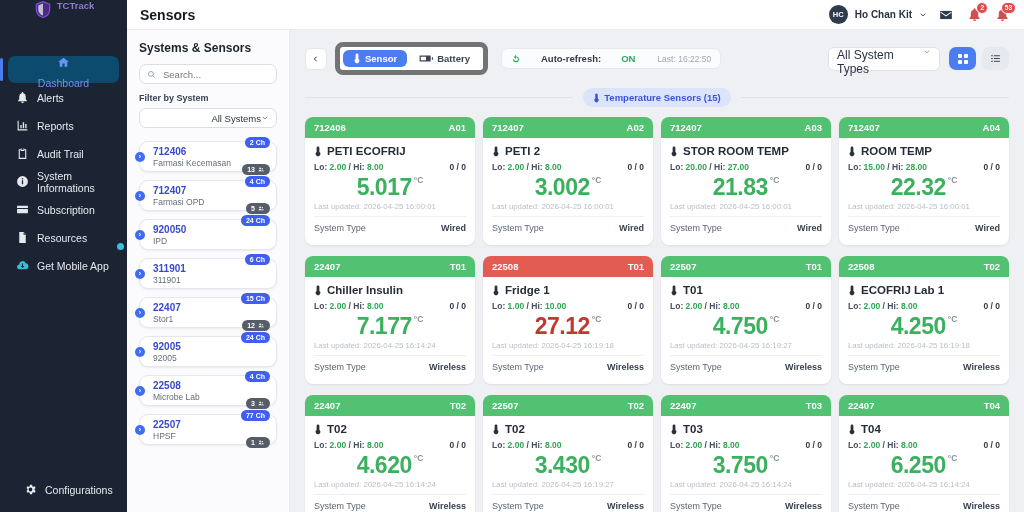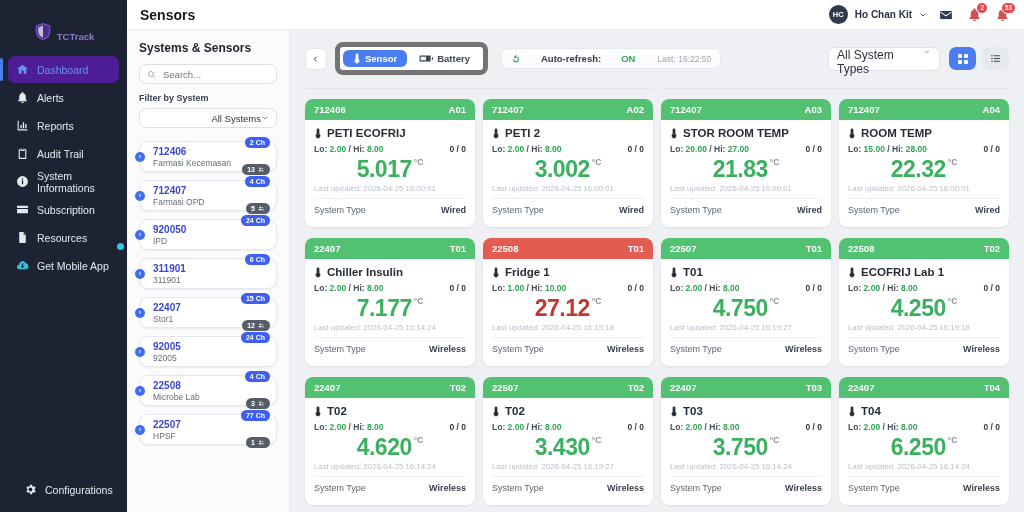--- a/index.html
+++ b/index.html
@@ -3,27 +3,27 @@
 <meta charset="utf-8">
 <style>
   html,body{margin:0;padding:0;background:#eef0f4;font-family:"Liberation Sans",sans-serif;}
   *{box-sizing:border-box;}
   .app{position:relative;width:1024px;height:512px;overflow:hidden;background:#eef0f4;}
   .ic{display:inline-flex;}
   .ic svg{width:100%;height:100%;display:block;}
 
   
   .sidebar{position:absolute;left:0;top:0;bottom:0;width:127px;background:#1c2433;z-index:4;}
-  .logo{display:flex;align-items:flex-end;justify-content:center;gap:4px;height:42px;}
+  .logo{display:flex;align-items:flex-start;justify-content:center;gap:4px;height:42px;}
   .logo .ic{width:20px;height:20px;}
   .logo-text{font-size:9.5px;font-weight:bold;color:#8f7cc9;}
   .nav{margin-top:14px;padding:0 8px;}
   .nav-item{position:relative;display:flex;align-items:center;gap:8px;height:27px;padding:0 8px;border-radius:7px;font-size:10.5px;color:#e6eaef;margin-bottom:1px;cursor:pointer;}
   .nav-item .nav-ic{width:13px;height:13px;flex:0 0 13px;}
-  .nav-item.active{background:#4c1d95;color:#6b93f2;}
+  .nav-item.active{background:#0c4a6e;color:#6b93f2;flex-direction:column;}
   .active-bar{position:absolute;left:-8px;top:2px;bottom:2px;width:3px;border-radius:2px;background:#4a7df0;}
   .teal{color:#35c0d8;}
   .dot-teal{position:absolute;right:3px;top:243px;width:7px;height:7px;border-radius:50%;background:#35c4dc;}
   .config-item{position:absolute;bottom:8px;left:8px;right:8px;}
 
   
   .topbar{position:absolute;left:127px;right:0;top:0;height:30px;background:#fff;border-bottom:1px solid #e8ebef;display:flex;align-items:center;justify-content:space-between;padding:0 14px 0 13px;z-index:3;}
   .page-title{font-size:14px;font-weight:bold;color:#15181e;margin:0;}
   .user{display:flex;align-items:center;gap:7px;}
   .avatar{width:19px;height:19px;border-radius:50%;background:#2e3a4d;color:#fff;font-size:7.5px;font-weight:bold;display:flex;align-items:center;justify-content:center;}
@@ -412,20 +412,28 @@
         <span class="ic">
           <svg viewBox="0 0 24 24" fill="currentColor">
               <path d="M4 6h3v2H4zm5 0h11v2H9zM4 11h3v2H4zm5 0h11v2H9zM4 16h3v2H4zm5 0h11v2H9z"></path>
             </svg>
         </span>
       </div>
     </div>
 
     <div class="divider-row">
       <span class="divider-line"></span>
+      <span class="section-pill">
+        <span class="ic">
+          <svg viewBox="0 0 16 24" fill="currentColor">
+              <path d="M8 1a3 3 0 0 0-3 3v9.2a5 5 0 1 0 6 0V4a3 3 0 0 0-3-3z"></path>
+            </svg>
+        </span>
+        <span>Temperature Sensors (15)</span>
+      </span>
       <span class="divider-line"></span>
     </div>
 
     <div class="cards" id="cardsGrid">
         <article class="card">
           <div class="card-head">
             <span>712406</span>
             <span>A01</span>
           </div>
           <div class="card-body">

